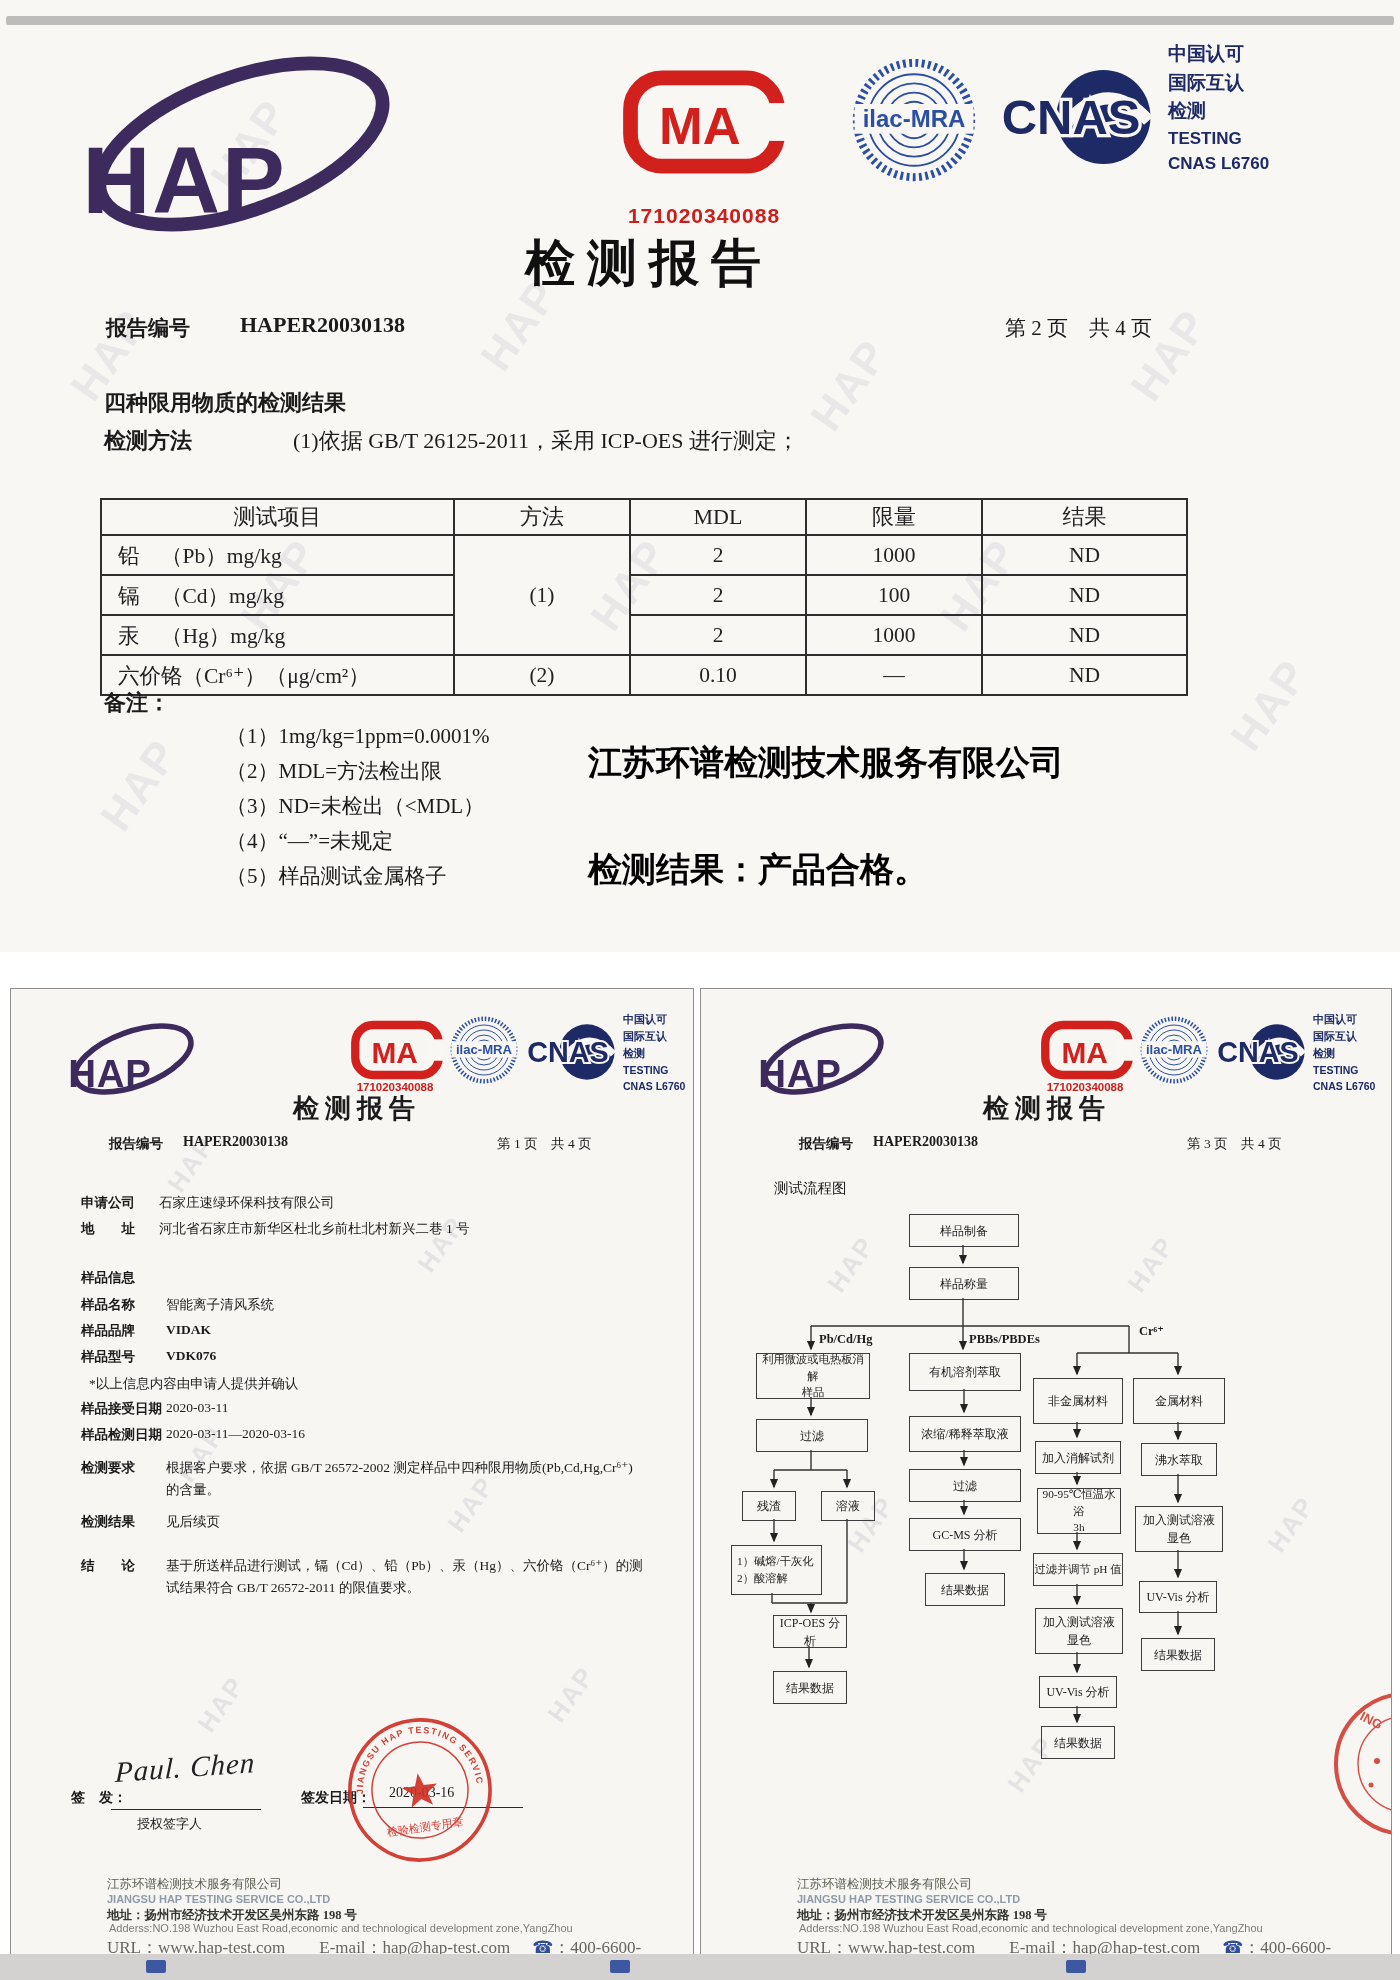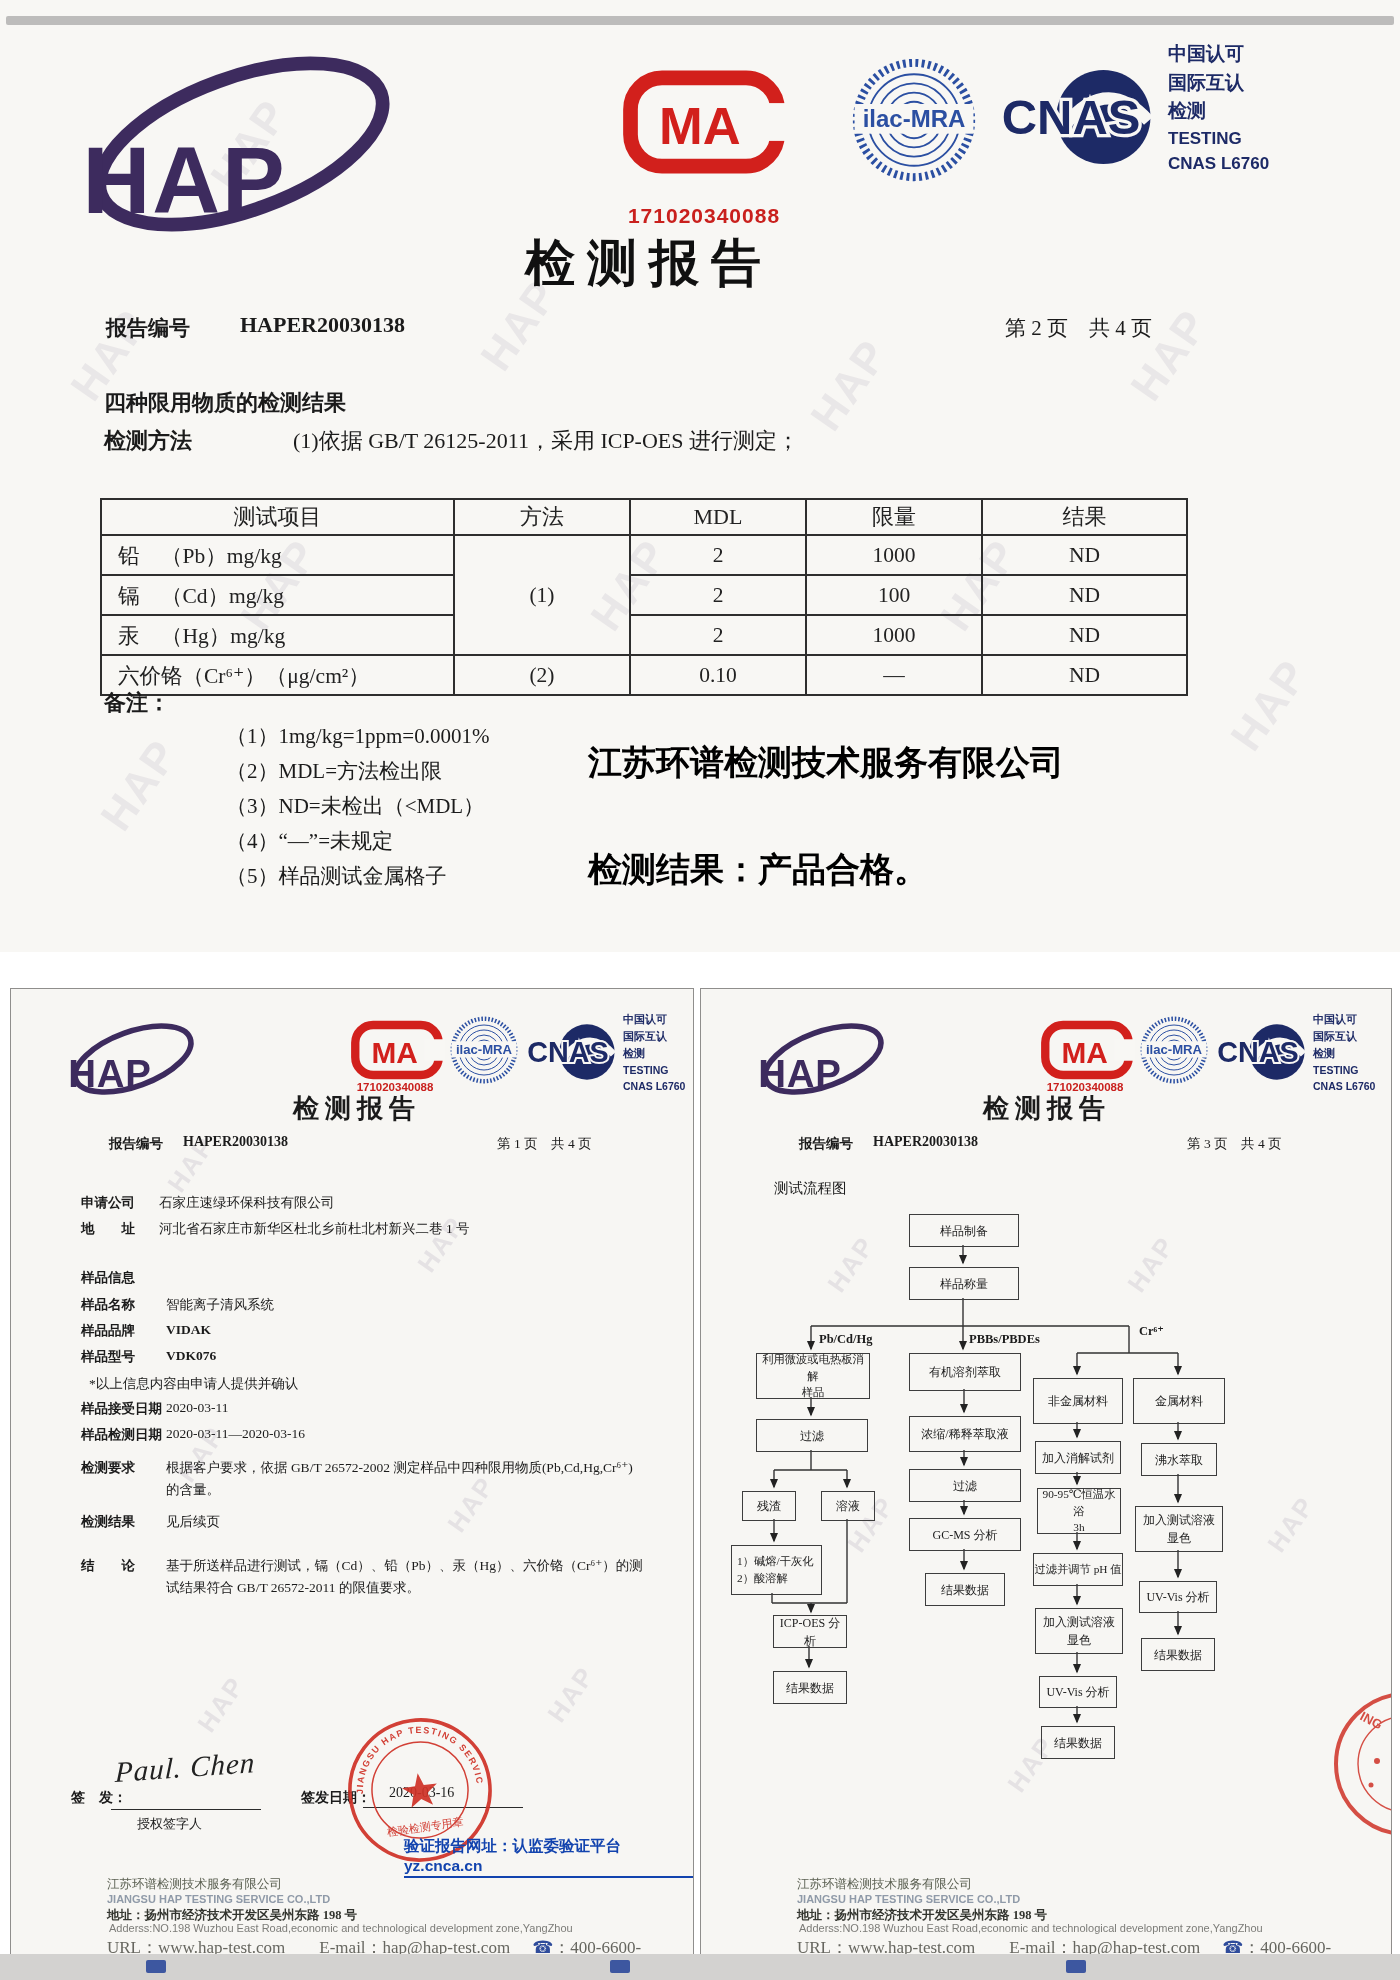--- a/index.html
+++ b/index.html
@@ -277,21 +277,20 @@
         <circle cx="75" cy="75" r="70" fill="none" stroke="#cf3126" stroke-width="3.6"></circle>
         <circle cx="75" cy="75" r="48" fill="none" stroke="#cf3126" stroke-width="1.5"></circle>
         <path d="M75,58 L79.4,70.5 L92.6,70.8 L82.1,78.8 L85.9,91.5 L75,84 L64.1,91.5 L67.9,78.8 L57.4,70.8 L70.6,70.5 Z" fill="#cf3126"></path>
         <text font-size="9" font-weight="bold" fill="#cf3126" letter-spacing="1.5" font-family="Liberation Sans, DejaVu Sans, sans-serif">
           <textPath href="#arcT" startOffset="4">JIANGSU HAP TESTING SERVICE CO.,LTD</textPath>
         </text>
         <text x="75" y="116" text-anchor="middle" font-size="11" fill="#cf3126">检验检测专用章</text>
       </svg>
     </div>
 
-    <div class="verify" style="left:393px;top:847px">验证报告网址：认监委验证平台 yz.cnca.cn</div>
 
     <div class="abs f1" style="left:96px;top:887px">江苏环谱检测技术服务有限公司</div>
     <div class="abs f2" style="left:96px;top:904px">JIANGSU HAP TESTING SERVICE CO.,LTD</div>
     <div class="abs f3" style="left:96px;top:918px">地址：扬州市经济技术开发区吴州东路 198 号</div>
     <div class="abs f4" style="left:98px;top:933px">Adderss:NO.198 Wuzhou East Road,economic and technological development zone,YangZhou</div>
     <div class="abs f5" style="left:96px;top:947px">
       <span>URL：</span><span class="gapA">www.hap-test.com</span><span>E-mail：</span><span class="gapB">hap@hap-test.com</span><span class="fico">☎</span><span>：</span><span class="gapB">400-6600-776</span><span class="fico">▤</span><span>：</span><span>0514-89711561</span>
     </div>
   </section>
 

